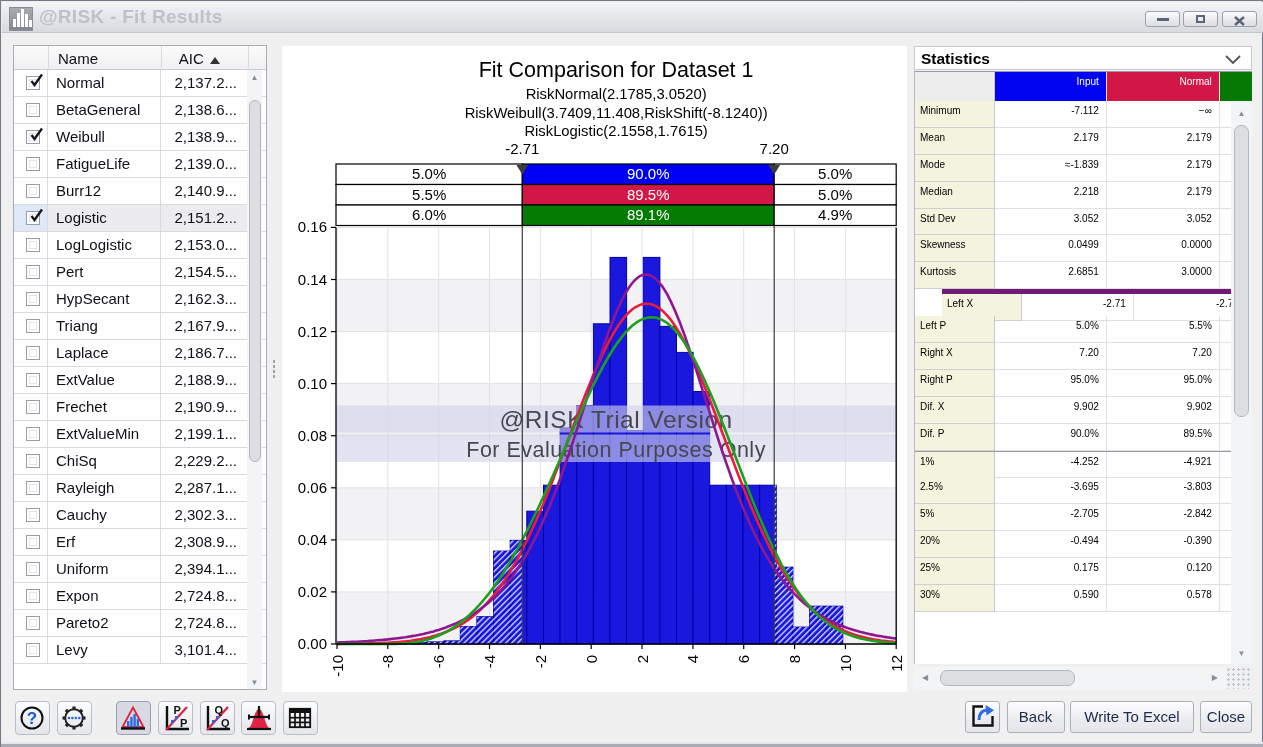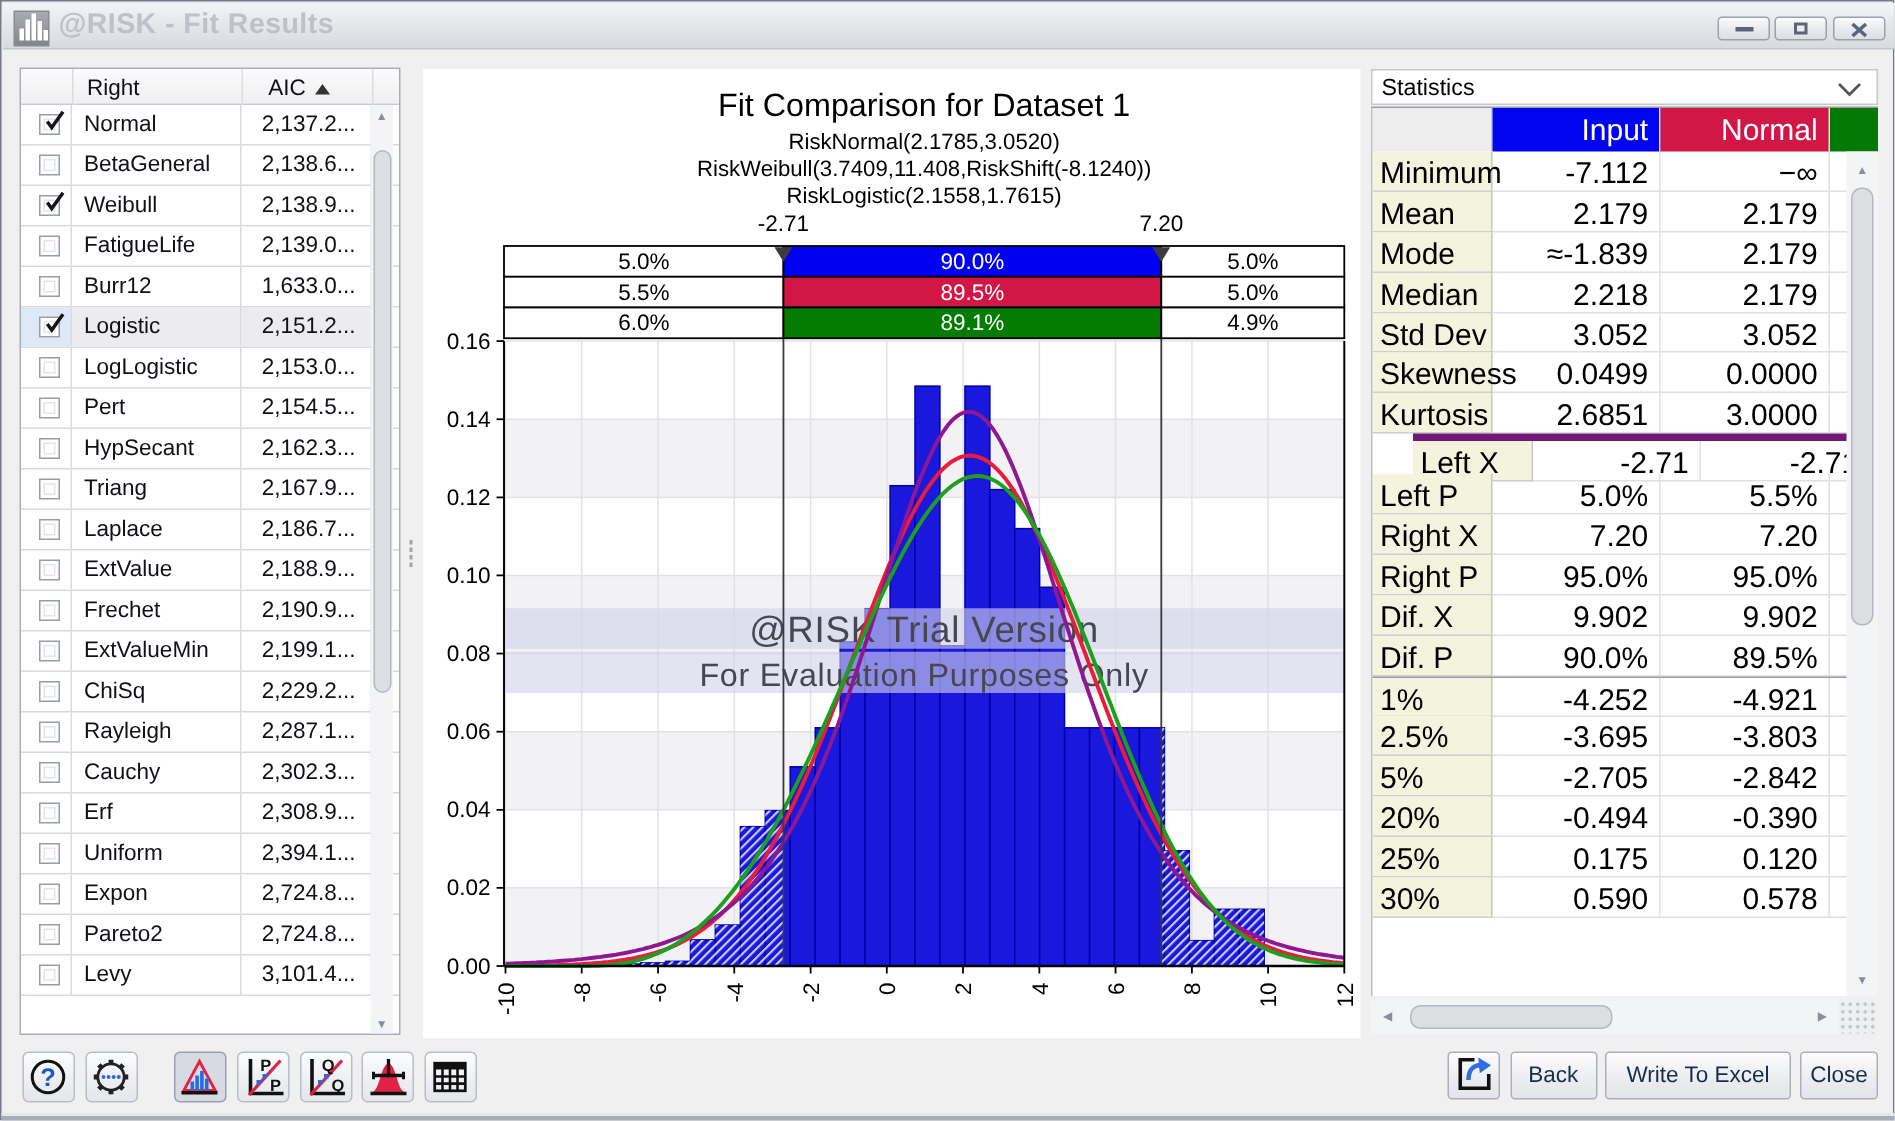--- a/index.html
+++ b/index.html
@@ -18,23 +18,23 @@
 .frow.sel .fc0{background:#dfe8f7}
 .frow.sel .fc1,.frow.sel .fc2{background:#ececee}
 .fc0{position:absolute;left:0;top:0;width:34px;height:26px;border-right:1px solid #d9d9de}
 .fc1{position:absolute;left:34px;top:0;width:113px;height:26px;border-right:1px solid #d9d9de;padding:4px 0 0 8px}
 .fc2{position:absolute;left:147px;top:0;width:87px;height:26px;border-right:1px solid #d9d9de;text-align:right;padding:4px 10px 0 0}
 .cb{position:absolute;left:12px;top:6px;width:14px;height:14px;border:1px solid #989ea8;background:#fff;box-shadow:inset 0 0 0 2px #fff, inset 0 0 0 3px #e2e5ea}
 .cb.c1 svg{position:absolute;left:0px;top:-5px}
 .fsb{position:absolute;right:4px;top:24px;width:15px;height:620px;background:#f3f4f6}
 .fth{position:absolute;left:1.5px;top:30px;width:12px;height:362px;background:#dcdee2;border:1px solid #b4b8c0;border-radius:6px}
 .sar{position:absolute;width:100%;text-align:center;font-size:8px;color:#888f9b}
-.shead{position:absolute;left:913px;top:45px;width:338px;height:24px;background:#fff;border:1px solid #c6cace;font-size:15.5px;font-weight:normal;color:#000;padding:3px 0 0 6px}
+.shead{position:absolute;left:913px;top:45px;width:338px;height:24px;background:#fff;border:1px solid #c6cace;font-size:15.5px;font-weight:bold;color:#000;padding:3px 0 0 6px}
 .stab{position:absolute;left:913px;top:70px;width:338px;height:593px;background:#fff;border-top:1px solid #9a9aa2;border-left:1px solid #b8bcc2;overflow:hidden}
-.srow{position:relative;width:338px;height:26.9px;font-size:20px;color:#000}
+.srow{position:relative;width:338px;height:26.9px;font-size:10px;color:#000}
 .shr{height:29px}
 .shr .sc0,.shr .sc1,.shr .sc2,.shr .sc3{height:29px;border-bottom:none}
 .sc0{position:absolute;left:0;top:0;width:79.5px;height:26.9px;background:#f3f3de;border-right:1px solid #c8c8cc;border-bottom:1px solid #cfcfd3;padding:4px 0 0 5px}
 .sc1{position:absolute;left:79.5px;top:0;width:112.3px;height:26.9px;border-right:1px solid #e0e0e4;border-bottom:1px solid #e0e0e4;text-align:right;padding:4px 7px 0 0}
 .sc2{position:absolute;left:191.8px;top:0;width:113px;height:26.9px;border-right:1px solid #e0e0e4;border-bottom:1px solid #e0e0e4;text-align:right;padding:4px 7px 0 0}
 .sc3{position:absolute;left:304.8px;top:0;width:33.2px;height:26.9px;border-bottom:1px solid #e0e0e4}
 .ssbv{position:absolute;left:1230px;top:100px;width:21px;height:563px;background:#f3f4f6}
 .sthv{position:absolute;left:2.5px;top:24px;width:15px;height:292px;background:#dcdee2;border:1px solid #b4b8c0;border-radius:7px}
 .ssbh{position:absolute;left:913px;top:666px;width:312px;height:22px;background:#f3f4f6}
 .sarh{position:absolute;top:6px;font-size:8px;color:#888f9b}
@@ -64,21 +64,21 @@
       </div>
   <div class="wbtn" style="left:1181px">
         <div style="width:9px;height:8px;border:2px solid #5c6578;margin:3px auto 0"></div>
       </div>
   <div class="wbtn" style="left:1220px"><svg width="11" height="10" viewBox="0 0 11 10" style="margin-top:2px">
           <path d="M1,1 L10,9 M10,1 L1,9" stroke="#5c6578" stroke-width="2.4"></path>
         </svg></div>
 </div>
 <div class="ftab">
 <div class="fhead">
-        <div class="fh1">Right</div>
+        <div class="fh1">Name</div>
         <div class="fh2">AIC <span class="sortup"></span></div>
         <i style="position:absolute;left:34px;top:0;width:1px;height:24px;background:#dcdce0"></i>
         <i style="position:absolute;left:147px;top:0;width:1px;height:24px;background:#dcdce0"></i>
         <i style="position:absolute;left:234px;top:0;width:1px;height:24px;background:#dcdce0"></i>
       </div>
 <div class="fbody">
 <div class="frow">
           <div class="fc0">
             <span class="cb c1">
               <svg width="20" height="20" viewBox="0 0 20 20">
@@ -112,21 +112,21 @@
             <span class="cb"></span>
           </div>
           <div class="fc1">FatigueLife</div>
           <div class="fc2">2,139.0...</div>
         </div>
 <div class="frow">
           <div class="fc0">
             <span class="cb"></span>
           </div>
           <div class="fc1">Burr12</div>
-          <div class="fc2">1,633.0...</div>
+          <div class="fc2">2,140.9...</div>
         </div>
 <div class="frow sel">
           <div class="fc0">
             <span class="cb c1">
               <svg width="20" height="20" viewBox="0 0 20 20">
                 <path d="M4.5,9 L7.5,13 L15,2.5" stroke="#15151a" stroke-width="2.3" fill="none"></path>
               </svg>
             </span>
           </div>
           <div class="fc1">Logistic</div>

